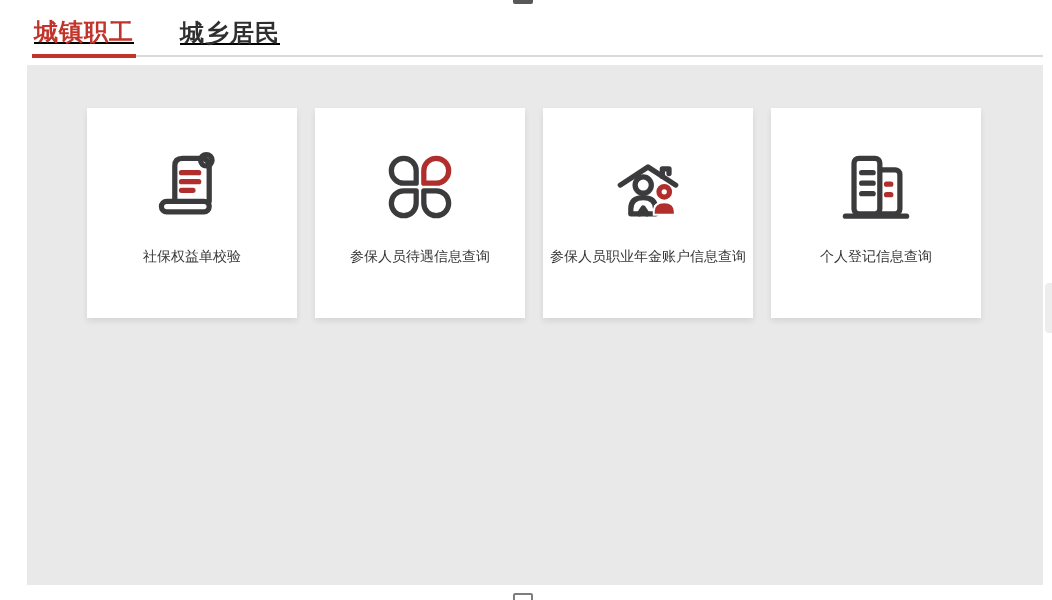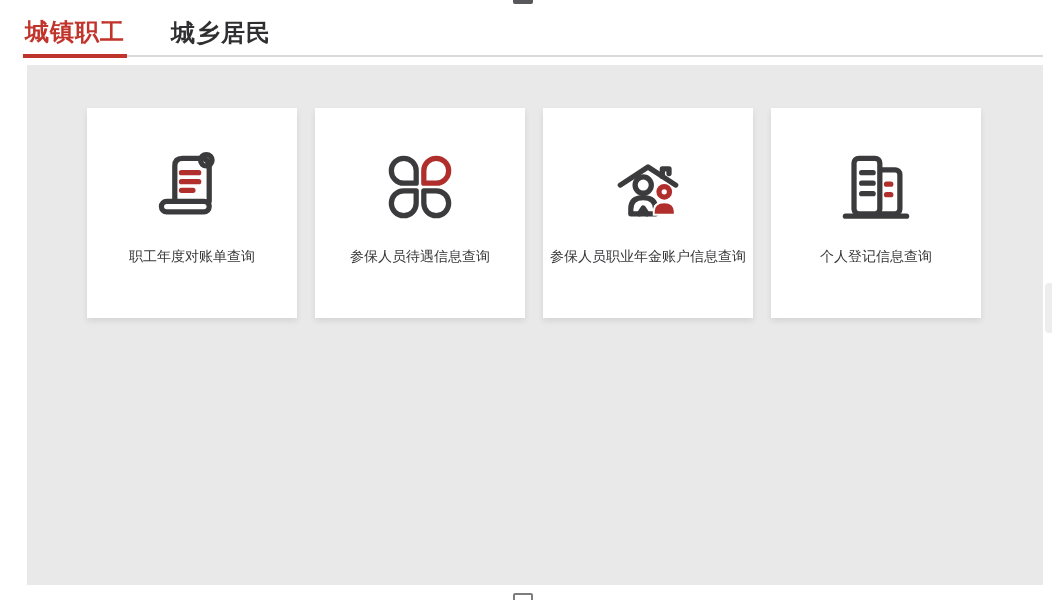--- a/index.html
+++ b/index.html
@@ -11,22 +11,22 @@
   *{margin:0;padding:0;box-sizing:border-box;}
   html,body{width:1052px;height:600px;background:#fff;overflow:hidden;
     font-family:"Liberation Sans","DejaVu Sans",sans-serif;}
   .stage{position:relative;width:1052px;height:600px;background:#fff;}
 
   
   .top-pill{position:absolute;left:513px;top:0;width:20px;height:4px;
     background:#58585b;border-radius:0 0 2px 2px;}
 
   
-  .tabs-bar{position:absolute;left:23px;right:9px;top:19px;
-    display:flex;align-items:flex-end;border-bottom:2px solid #dadada;}
+  .tabs-bar{position:absolute;left:32px;right:9px;top:19px;
+    display:flex;align-items:flex-end;border-bottom:2px solid #dadada;text-decoration:underline;}
   .tab{font-size:24px;font-weight:bold;color:#2f2f31;letter-spacing:1px;
     line-height:26px;padding:0 2px 9px 2px;margin-right:42px;cursor:pointer;}
   .tab.active{color:var(--accent);border-bottom:4px solid var(--accent);
     margin-bottom:-3px;}
 
   
   .panel{position:absolute;left:27px;top:65px;width:1016px;height:520px;
     background:var(--panel-bg);}
   .grid{display:grid;grid-template-columns:repeat(4,210px);
     column-gap:18px;row-gap:22px;padding:43px 60px;}
@@ -71,21 +71,21 @@
 
       <div class="card">
         <div class="icon">
           <svg viewBox="0 0 90 90">
             <rect class="sg" x="13" y="60" width="50" height="11" rx="5.5"></rect>
             <path class="sg" d="M27 60 V23 q0-8 8-8 h19 q9 0 9 9 V60"></path>
             <circle class="sg" cx="60" cy="17" r="6" stroke-width="5"></circle>
             <path class="sr" d="M34 30 h18 M34 39.5 h18 M34 48.5 h12"></path>
           </svg>
         </div>
-        <div class="card-label">职工年度对账单查询</div>
+        <div class="card-label">社保权益单校验</div>
       </div>
 
       <div class="card">
         <div class="icon">
           <svg viewBox="0 0 90 90">
             <path class="sg" stroke-width="5" d="M41 28 A13 13 0 1 0 28 41 L41 41 Z"></path>
             <path class="sr" stroke-width="5" d="M49 28 A13 13 0 1 1 62 41 L49 41 Z"></path>
             <path class="sg" stroke-width="5" d="M28 49 A13 13 0 1 0 41 62 L41 49 Z"></path>
             <path class="sg" stroke-width="5" d="M62 49 A13 13 0 1 1 49 62 L49 49 Z"></path>
           </svg>

